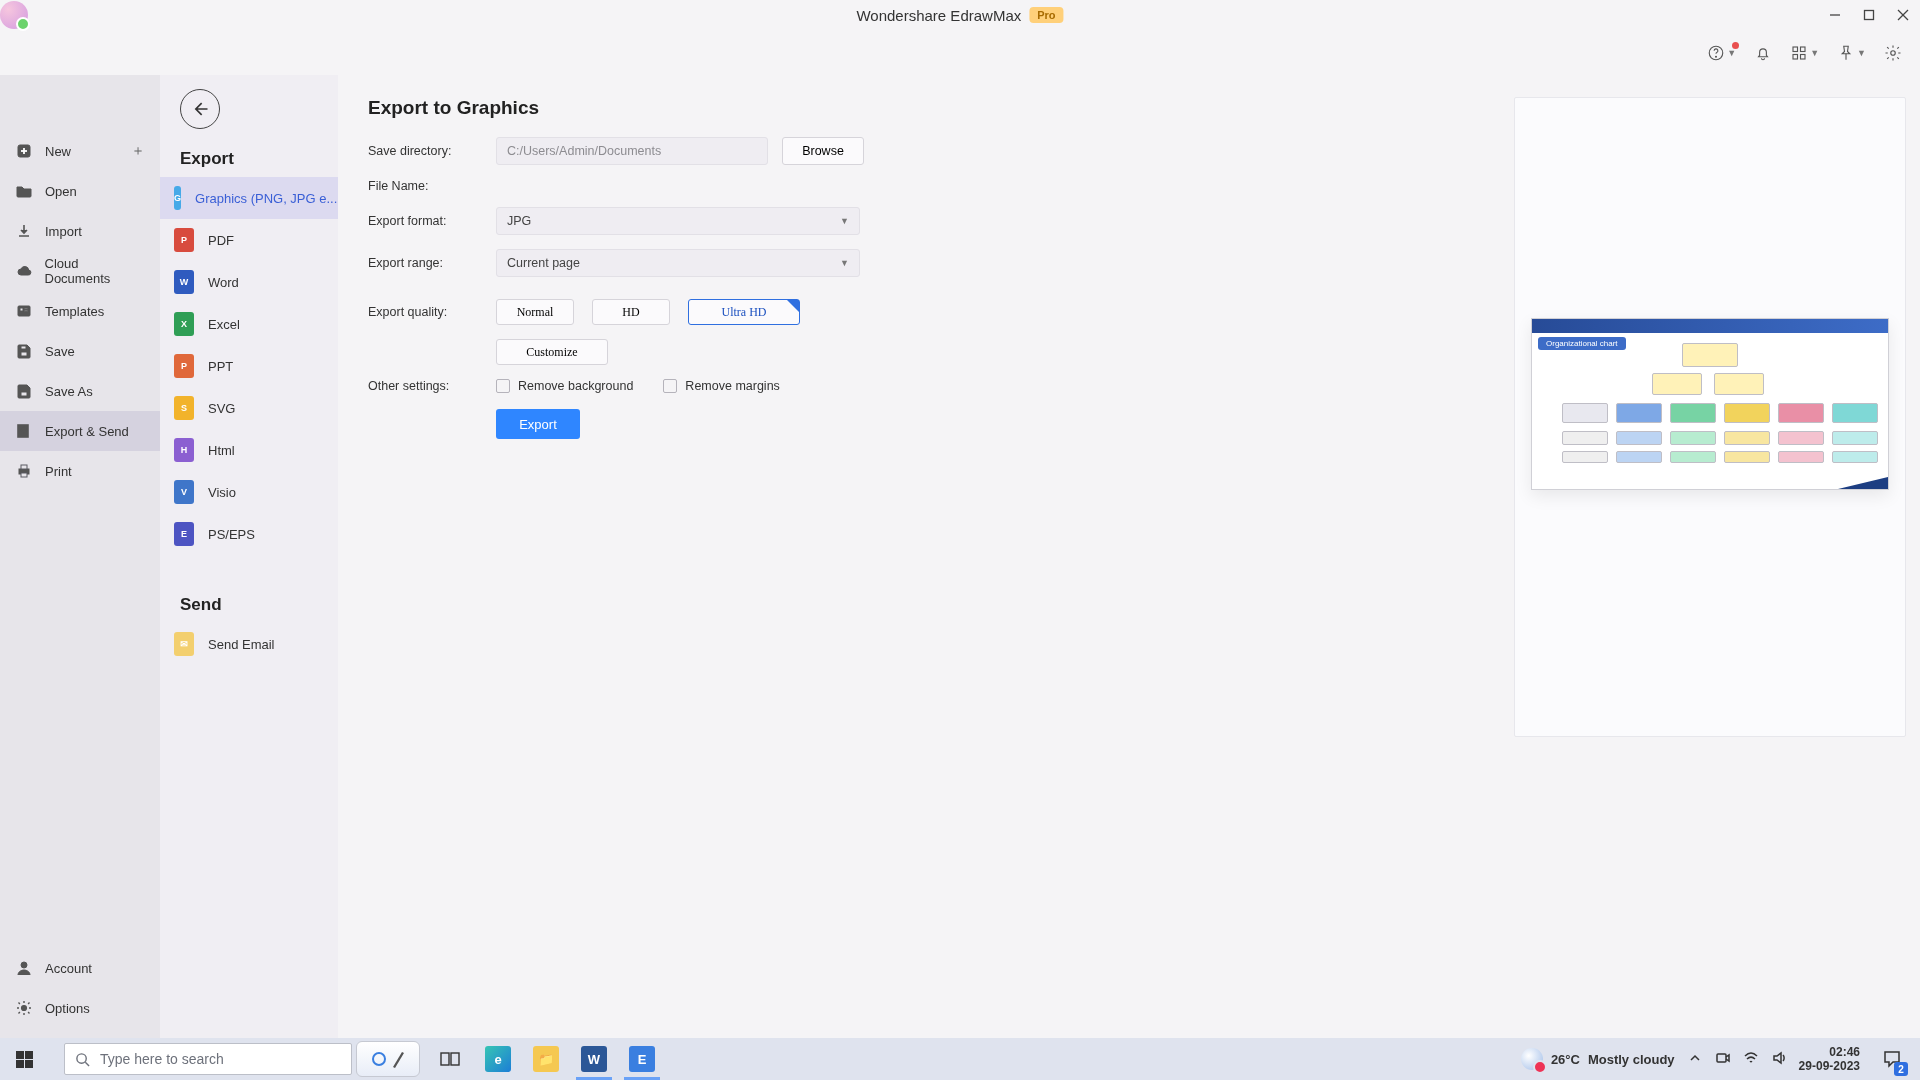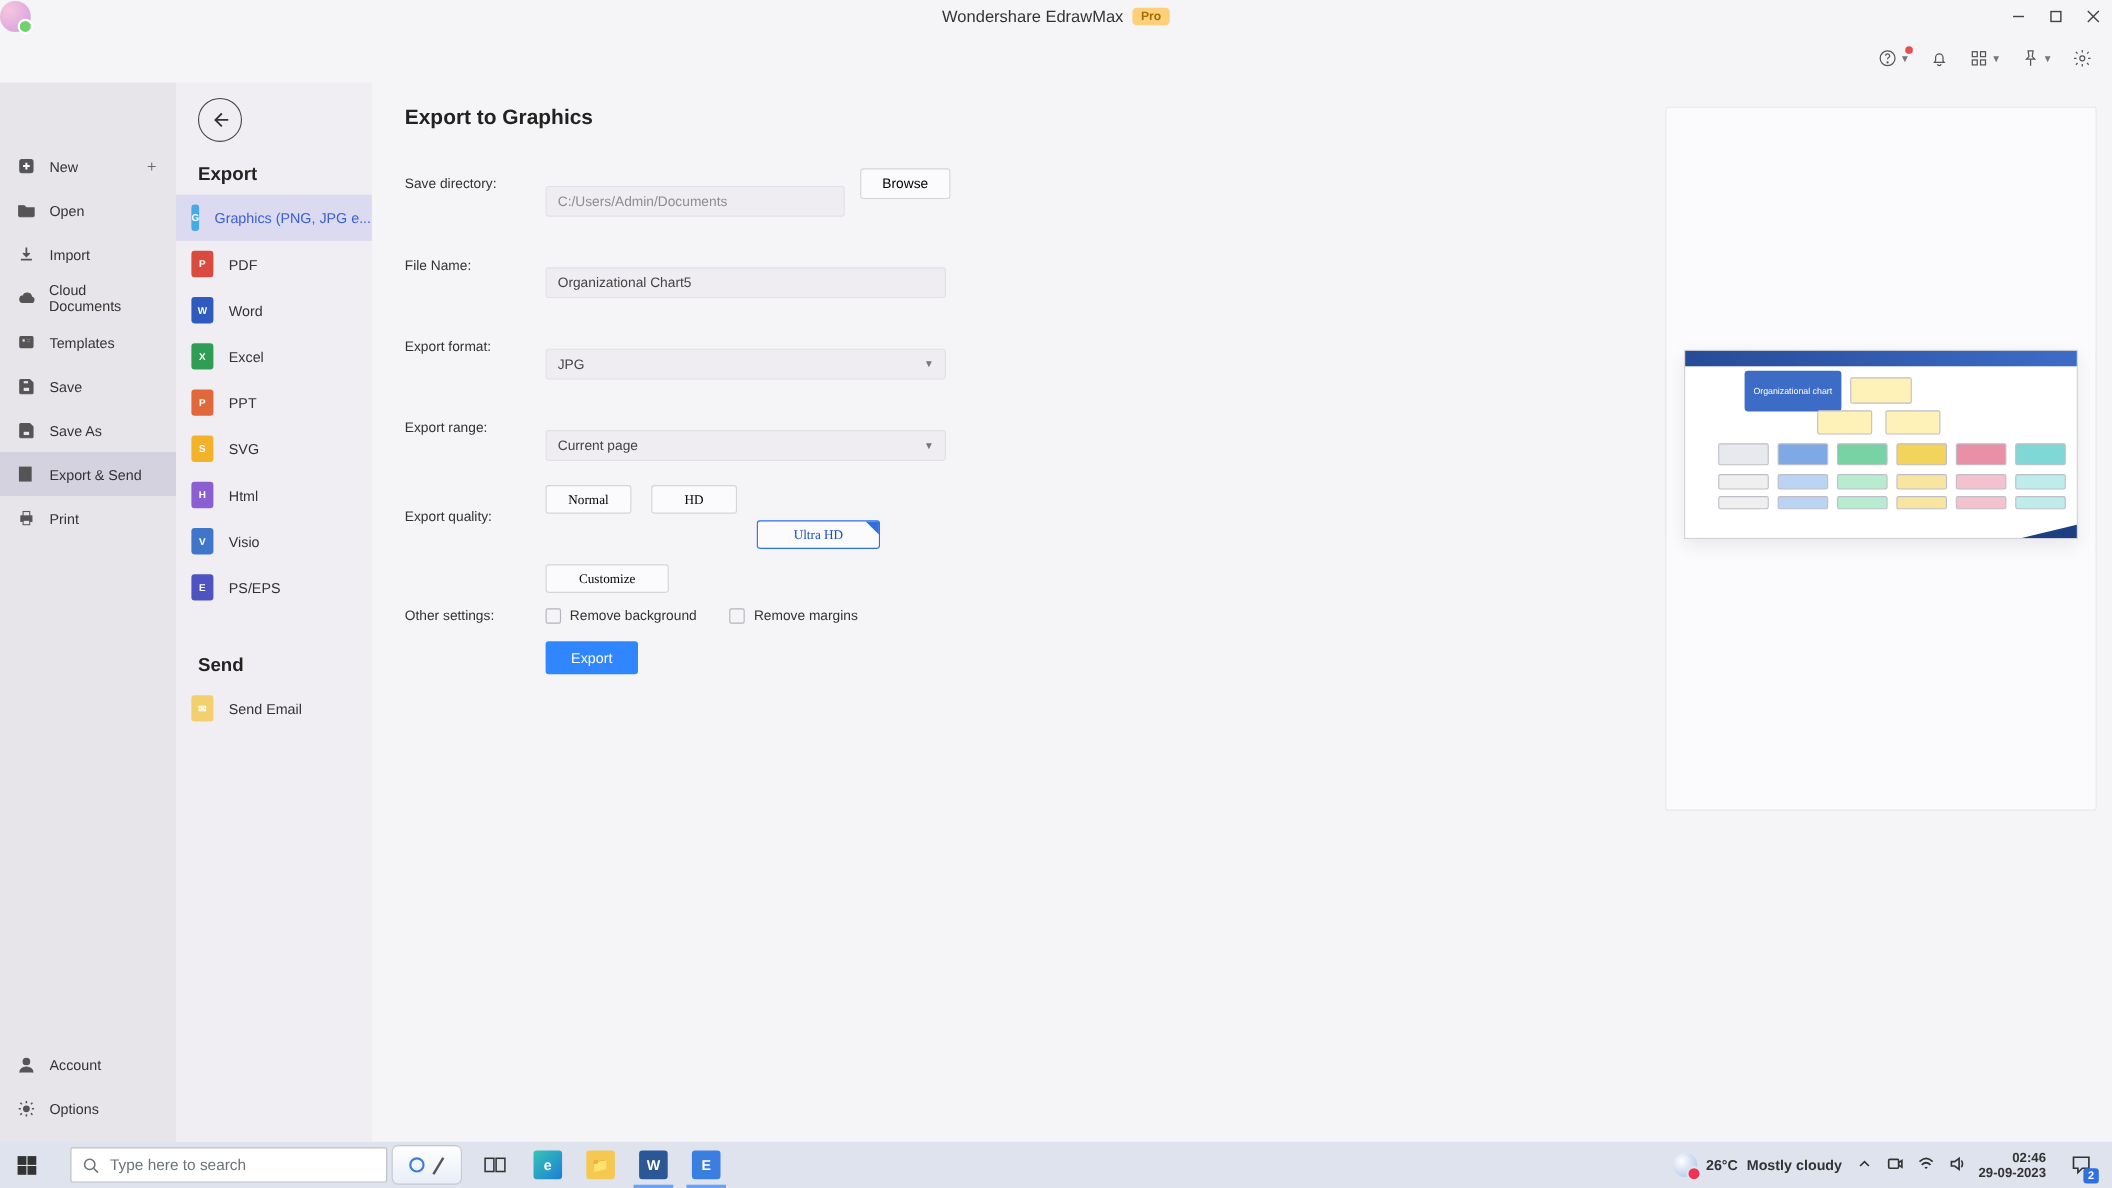--- a/index.html
+++ b/index.html
@@ -42,21 +42,21 @@
 .mid-head{font-size:17px;font-weight:600;color:#222;padding:10px 0 8px 20px;}
 .fmt-item{height:42px;display:flex;align-items:center;gap:14px;padding:0 14px;font-size:13px;color:#333;white-space:nowrap;overflow:hidden;text-overflow:ellipsis;}
 .fmt-item.active{background:#dcdaf0;color:#3a5fd6;}
 .fmt-ico{width:20px;height:24px;border-radius:3px;display:flex;align-items:center;justify-content:center;color:#fff;font-size:9px;font-weight:700;}
 
 
 .content { flex:1; padding:22px 30px; overflow:auto;}
 .content h1{font-size:19px;font-weight:700;color:#222;margin-bottom:18px;}
 .row{display:flex;align-items:center;margin-bottom:14px;}
 .row .lbl{width:128px;font-size:12.5px;color:#333;}
-.txt, .sel{height:28px;background:#efedf2;border:1px solid #e2e0e6;border-radius:3px;padding:0 10px;font-size:12.5px;color:#444;display:flex;align-items:center;margin-top:32px;}
+.txt, .sel{height:28px;background:#efedf2;border:1px solid #e2e0e6;border-radius:3px;padding:0 10px;font-size:12.5px;color:#444;display:flex;align-items:center;}
 .txt.ro{color:#8d8c91;}
 .txt      {width:272px;}
 .txt.fn   {width:364px;}
 .sel      {width:364px;justify-content:space-between;}
 .sel .arr {font-size:9px;color:#777;}
 .browse   {width:82px;height:28px;margin-left:14px;border:1px solid #d6d4da;border-radius:3px;background:#fbfafc;font-size:12.5px;display:flex;align-items:center;justify-content:center;}
 
 .toggle-group{display:flex;gap:18px;}
 .toggle{width:78px;height:26px;border:1px solid #d6d4da;border-radius:3px;background:#fbfafc;font-size:12px;display:flex;align-items:center;justify-content:center;position:relative;font-family:Liberation Serif, serif;}
 .toggle.wide{width:112px;}
@@ -65,21 +65,21 @@
 .chk{display:flex;align-items:center;gap:8px;margin-right:30px;font-size:12.5px;color:#333;}
 .chk .box{width:14px;height:14px;border:1.5px solid #b5b3bb;border-radius:2px;}
 .export-btn{width:84px;height:30px;background:#2f86ff;color:#fff;font-size:13px;border-radius:3px;display:flex;align-items:center;justify-content:center;margin-top:16px;}
 .indent{margin-left:128px;}
 
 
 .preview{width:420px;padding:22px 14px;}
 .preview .frame{background:#fbfbfd;border:1px solid #e7e7ec;border-radius:2px;height:640px;display:flex;align-items:flex-start;justify-content:center;padding-top:220px;}
 .mini{width:358px;height:172px;background:#fff;border:1px solid #d0d0d6;position:relative;box-shadow:0 6px 16px rgba(0,0,0,.08);}
 .mini .bar{height:14px;background:linear-gradient(90deg,#274b97,#3d6cc7);}
-.mini .tag{position:absolute;top:18px;left:6px;background:#3d6cc7;color:#fff;font-size:8px;padding:14px 8px;border-radius:3px;margin-left:48px;}
+.mini .tag{position:absolute;top:18px;left:6px;background:#3d6cc7;color:#fff;font-size:8px;padding:2px 8px;border-radius:3px;}
 .mini .tree{position:absolute;top:20px;left:0;right:0;bottom:8px;}
 .node{position:absolute;border:1px solid #bfbec6;border-radius:2px;font-size:6px;display:flex;align-items:center;justify-content:center;}
 .wedge{position:absolute;right:0;bottom:0;border-bottom:12px solid #1d3e82;border-left:50px solid transparent;}
 
 
 .taskbar{height:42px;background:#dfe3ee;display:flex;align-items:center;}
 .startbtn{width:48px;height:42px;display:flex;align-items:center;justify-content:center;}
 .winlogo{display:grid;grid-template-columns:8px 8px;grid-template-rows:8px 8px;gap:1px;}
 .winlogo span{background:#333;}
 .search{flex:0 0 288px;height:32px;margin-left:16px;background:#fff;border:1px solid #bcbfc8;border-radius:2px;display:flex;align-items:center;padding:0 10px;gap:10px;color:#6d717b;font-size:14px;}
@@ -336,23 +336,20 @@
     <div class="row">
       <span class="lbl">Save directory:</span>
       <div class="txt ro">
           <span>C:/Users/Admin/Documents</span>
         </div>
       <div class="browse">Browse</div>
     </div>
 
     <div class="row">
       <span class="lbl">File Name:</span>
-      <div class="txt fn">
-          <span>Organizational Chart5</span>
-        </div>
     </div>
 
     <div class="row">
       <span class="lbl">Export format:</span>
       <div class="sel">
         <span>JPG</span>
         <span class="arr">▼</span>
       </div>
     </div>
 

